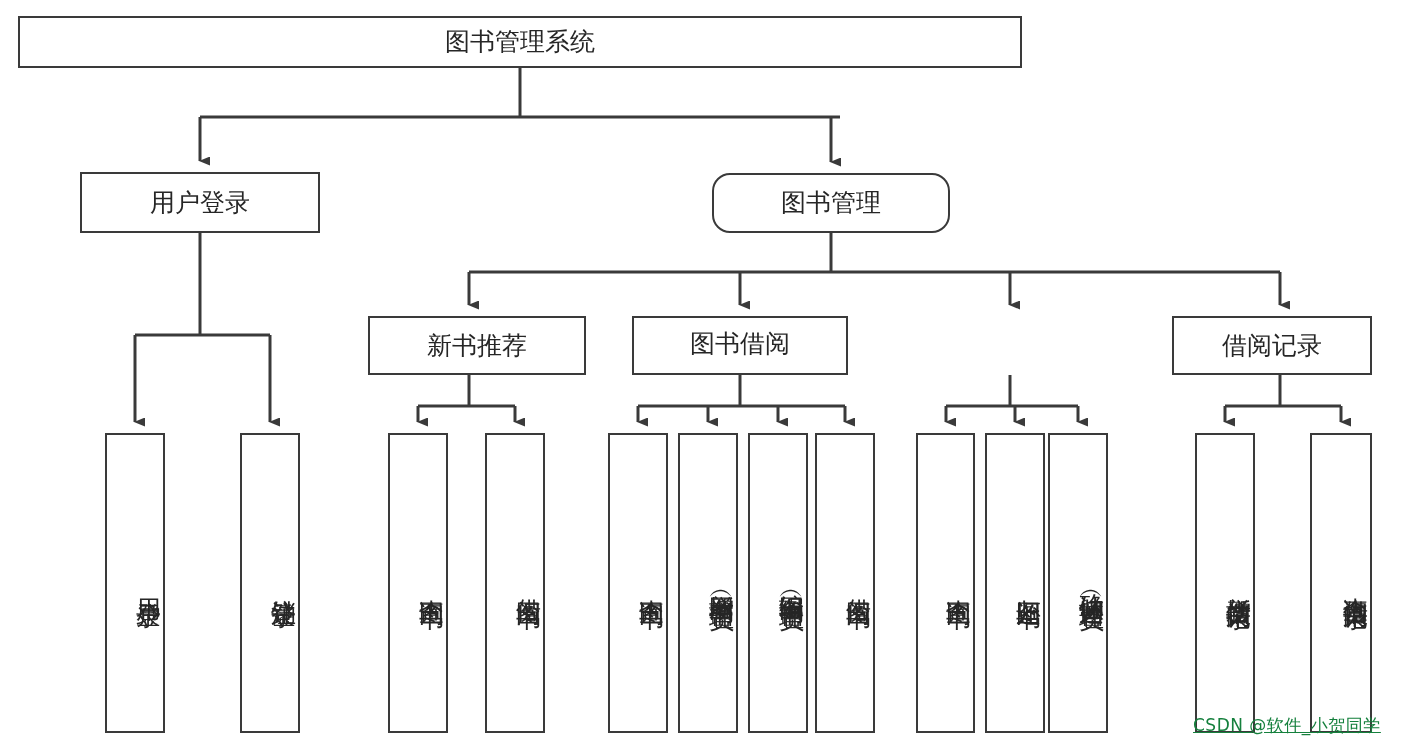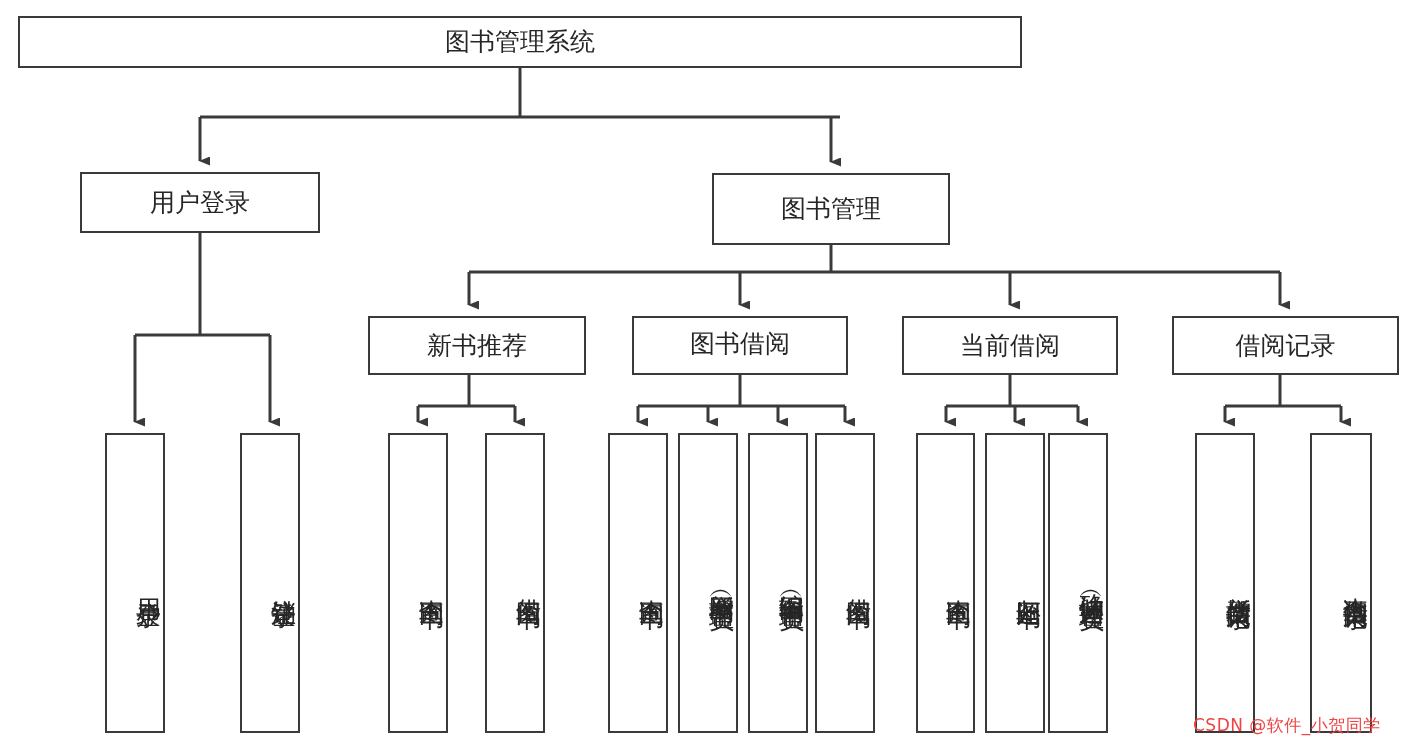--- a/index.html
+++ b/index.html
@@ -53,23 +53,24 @@
     align-items: flex-start;
     justify-content: center;
   }
   .node.v .lbl {
     writing-mode: vertical-rl;
     text-orientation: upright;
   }
   .watermark {
     position: absolute;
     font-size: 17px;
-    color: #ef4444;
+    color: #15803d;
     white-space: nowrap;
     letter-spacing: 0.5px;
+    text-decoration: underline;
   }
 </style>
 </head>
 <body>
 
 <div id="canvas">
 
   <svg id="edges" viewBox="0 0 1405 747" width="1405" height="747">
     <defs>
       <marker id="arrow" markerWidth="9" markerHeight="11" refX="4.5" refY="10" orient="auto" markerUnits="userSpaceOnUse">
@@ -120,34 +121,31 @@
     </g>
   </svg>
 
   <div class="node root" style="left:18px; top:16px; width:1004px; height:52px;">
     <span class="lbl">图书管理系统</span>
   </div>
 
   <div class="node h" style="left:80px; top:172px; width:240px; height:61px;">
     <span class="lbl">用户登录</span>
   </div>
-  <div class="node h" style="left:712px; top:173px; width:238px; height:72px;">
+  <div class="node h" style="left:712px; top:173px; width:238px; height:60px;border-radius:18px;">
     <span class="lbl">图书管理</span>
   </div>
 
   <div class="node h" style="left:360px; top:316px; width:218px; height:59px;margin-left:8px;">
     <span class="lbl">新书推荐</span>
   </div>
   <div class="node h" style="left:632px; top:316px; width:216px; height:59px;font-family:Liberation Mono, monospace;">
     <span class="lbl">图书借阅</span>
   </div>
-  <div class="node h" style="left:902px; top:316px; width:216px; height:59px;">
-    <span class="lbl">当前借阅</span>
-  </div>
-  <div class="node h" style="left:1172px; top:316px; width:227px; height:59px;align-items:center;">
+  <div class="node h" style="left:1172px; top:316px; width:200px; height:59px;align-items:center;">
     <span class="lbl">借阅记录</span>
   </div>
 
   <div class="node v" style="left:105px; top:433px; width:60px; height:300px;">
     <span class="lbl">用户登录</span>
   </div>
   <div class="node v" style="left:240px; top:433px; width:60px; height:300px;">
     <span class="lbl">注销登录</span>
   </div>
   <div class="node v" style="left:388px; top:433px; width:60px; height:300px;">

